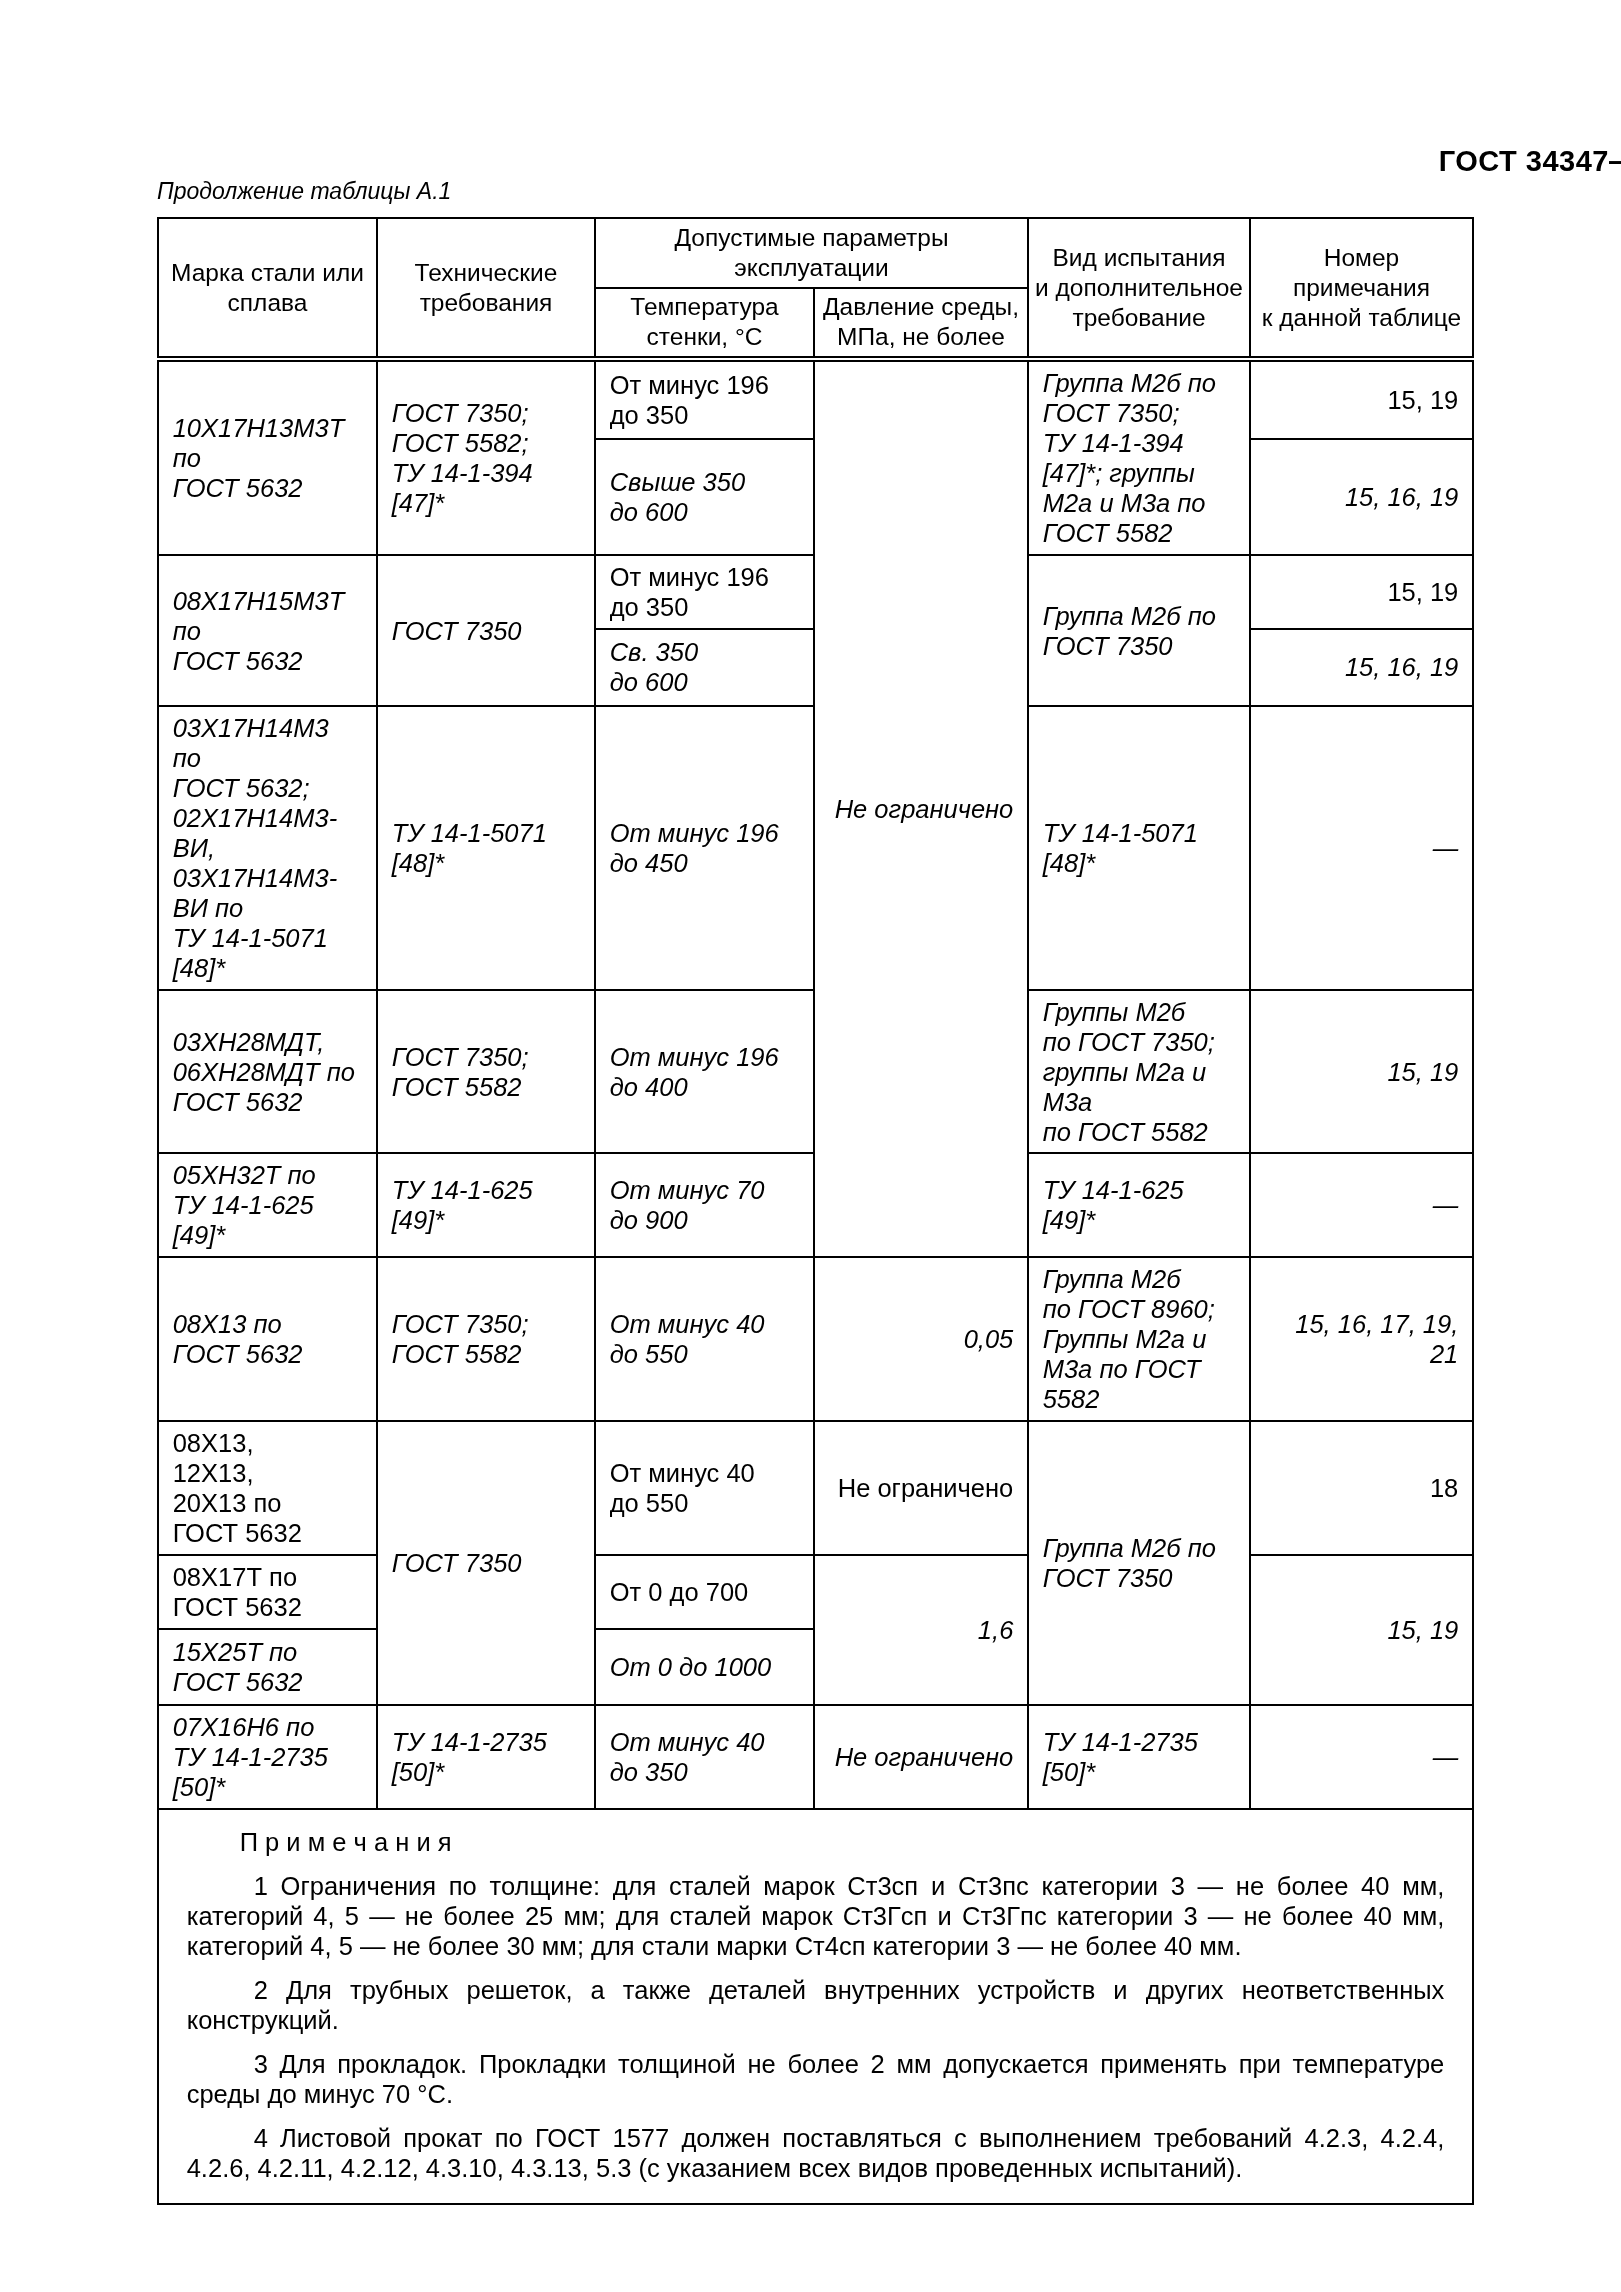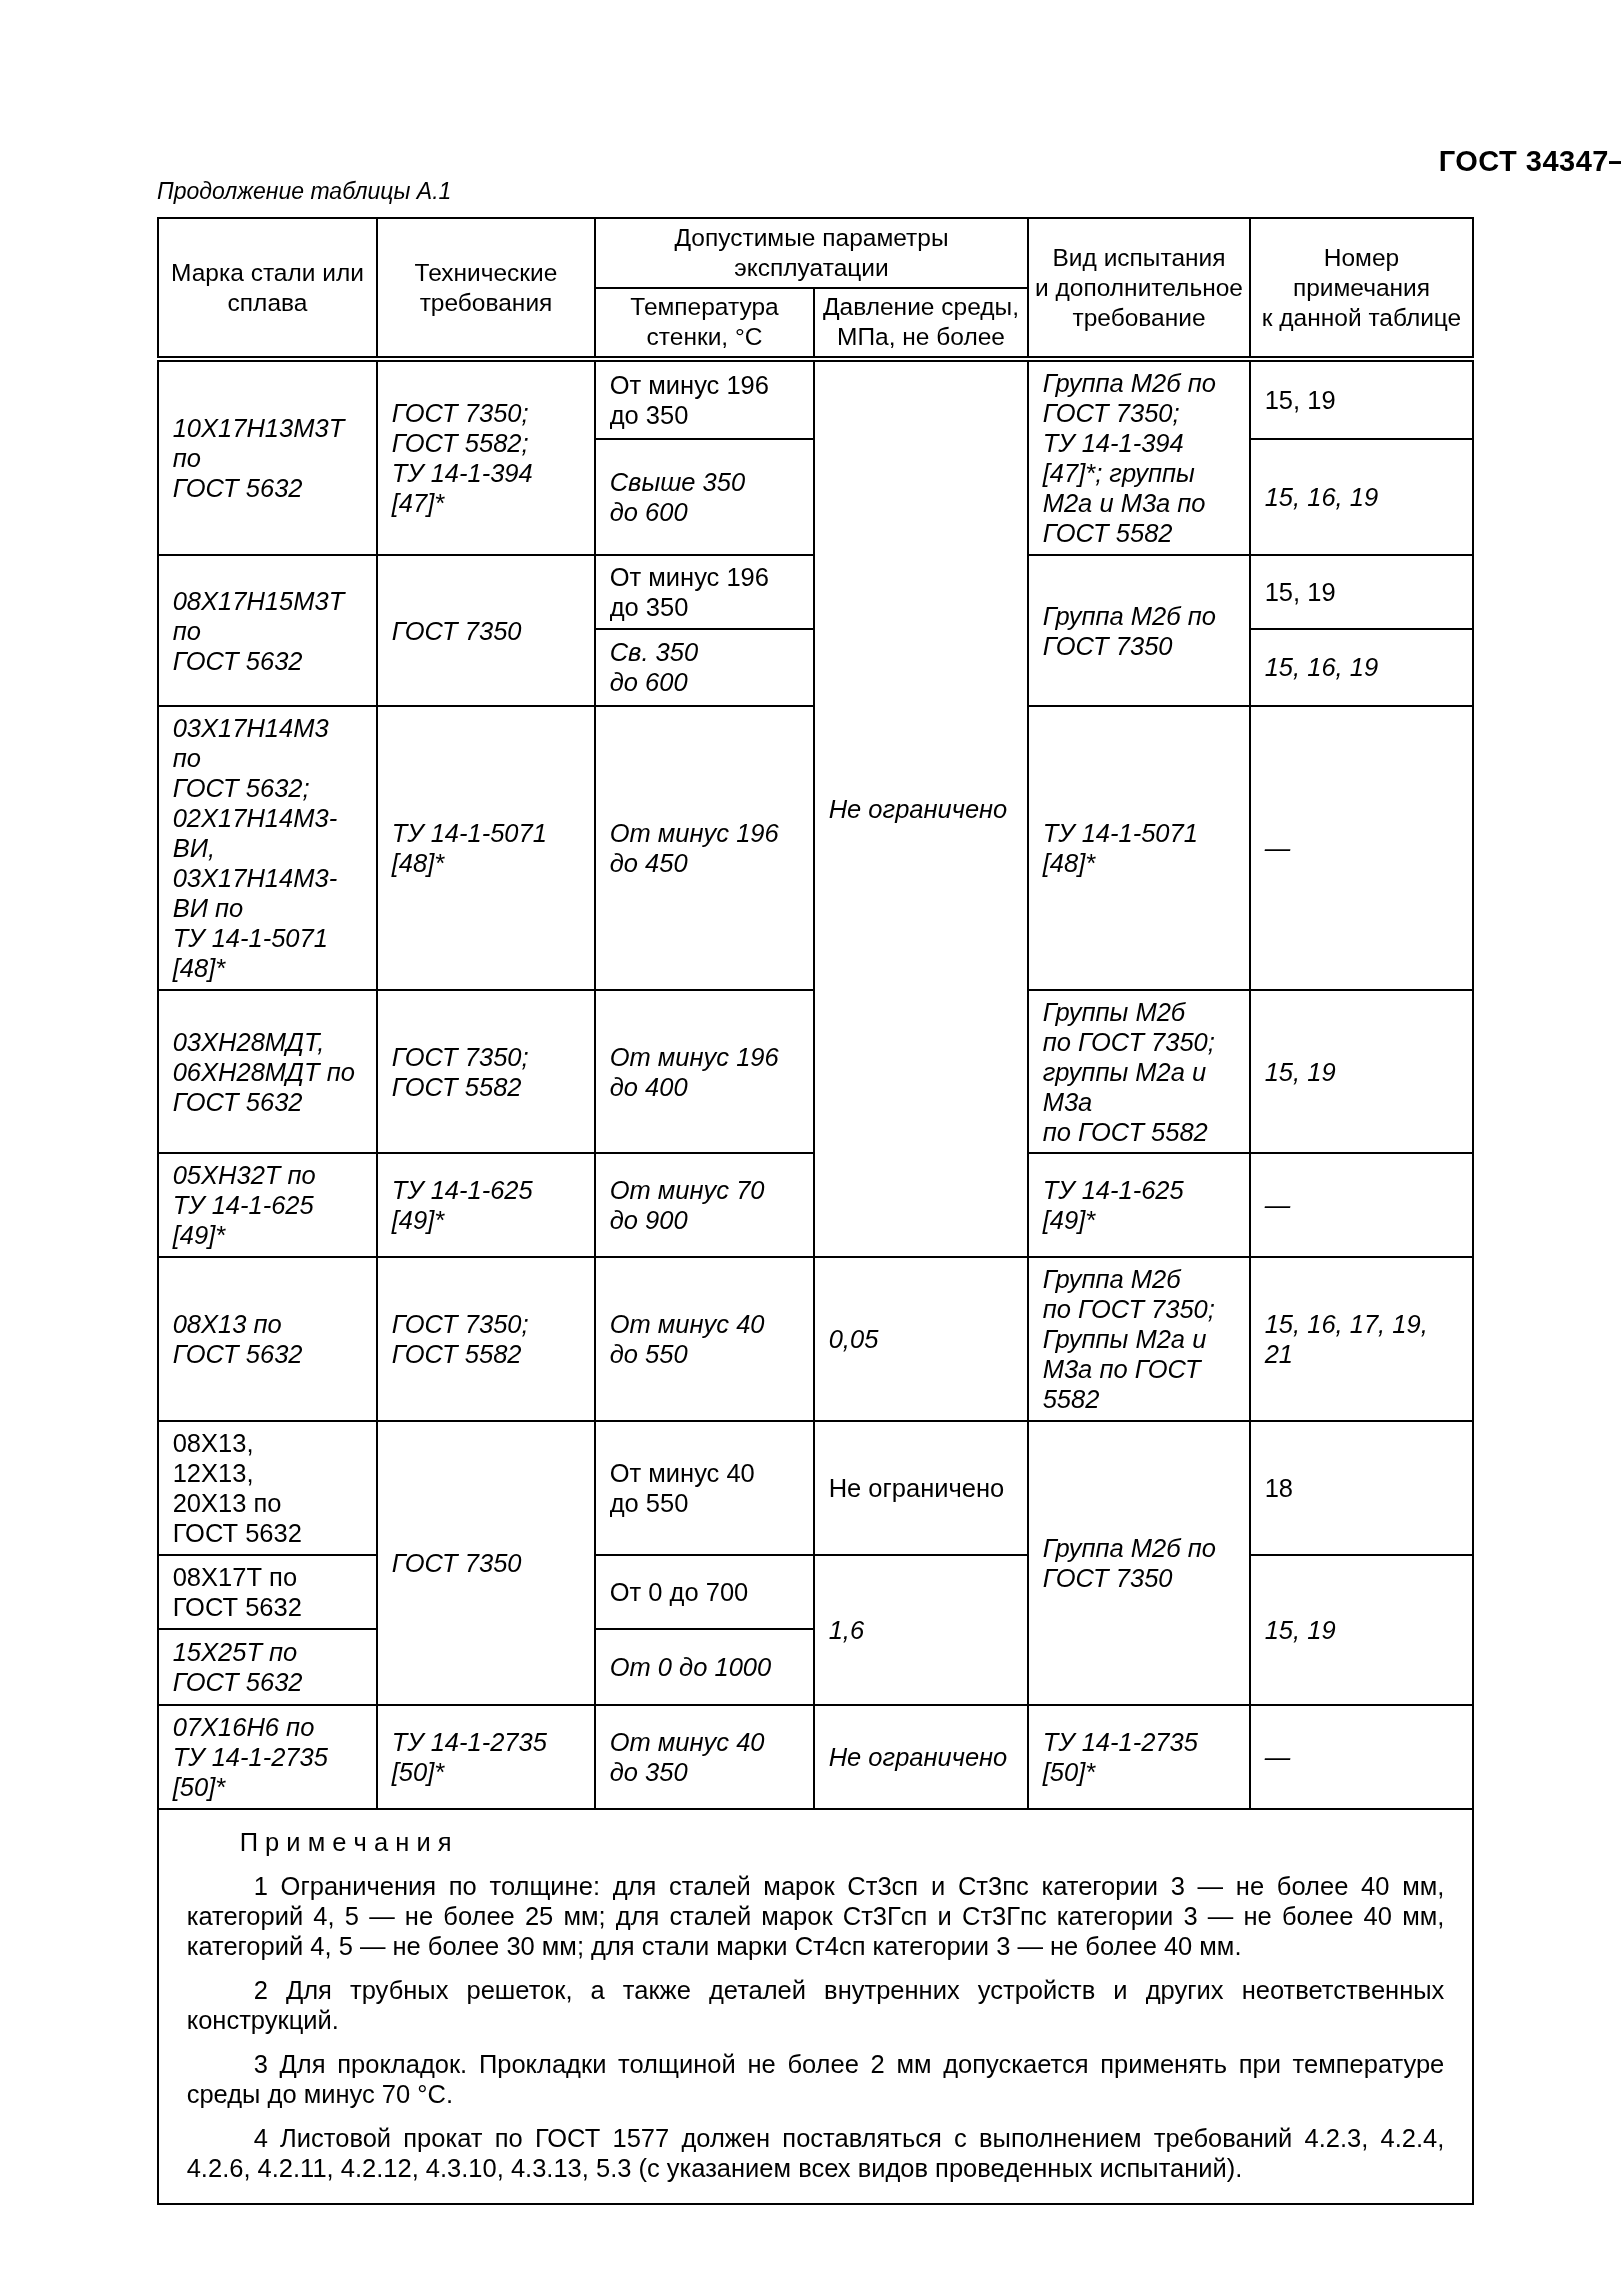--- a/index.html
+++ b/index.html
@@ -44,21 +44,21 @@
     overflow: hidden;
   }
   table.gost th {
     font-weight: normal;
     text-align: center;
     font-size: 24.5px;
     padding: 3.9px 5.9px;
   }
   .pre { white-space: pre-line; }
   .tl { text-align: left; }
-  .tc { text-align: left; }
+  .tc { text-align: right; }
   .bb3 { border-bottom: 2.9px solid #000 !important; font-style: italic; }
   .bbd { border-bottom: 6.9px double #000 !important; }
   .notes-cell {
     text-align: left;
     vertical-align: top;
     padding: 9.8px 15.7px 15.7px 15.7px;
     font-size: 25.5px;
     line-height: 30px;
   }
   .note-title {
@@ -207,21 +207,21 @@
 
       <tr style="height:159px">
         <td class="pre tl bb3">08Х13 по
 ГОСТ 5632</td>
         <td class="pre tl bb3">ГОСТ 7350;
 ГОСТ 5582</td>
         <td class="pre tl bb3">От минус 40
 до 550</td>
         <td class="pre tc bb3">0,05</td>
         <td class="pre tl bb3">Группа М2б
-по ГОСТ 7350;
+по ГОСТ 8960;
 Группы М2а и
 М3а по ГОСТ
 5582</td>
         <td class="pre tc bb3">15, 16, 17, 19,
 21</td>
       </tr>
 
       <tr style="height:129px">
         <td class="pre tl">08Х13,
 12Х13,

